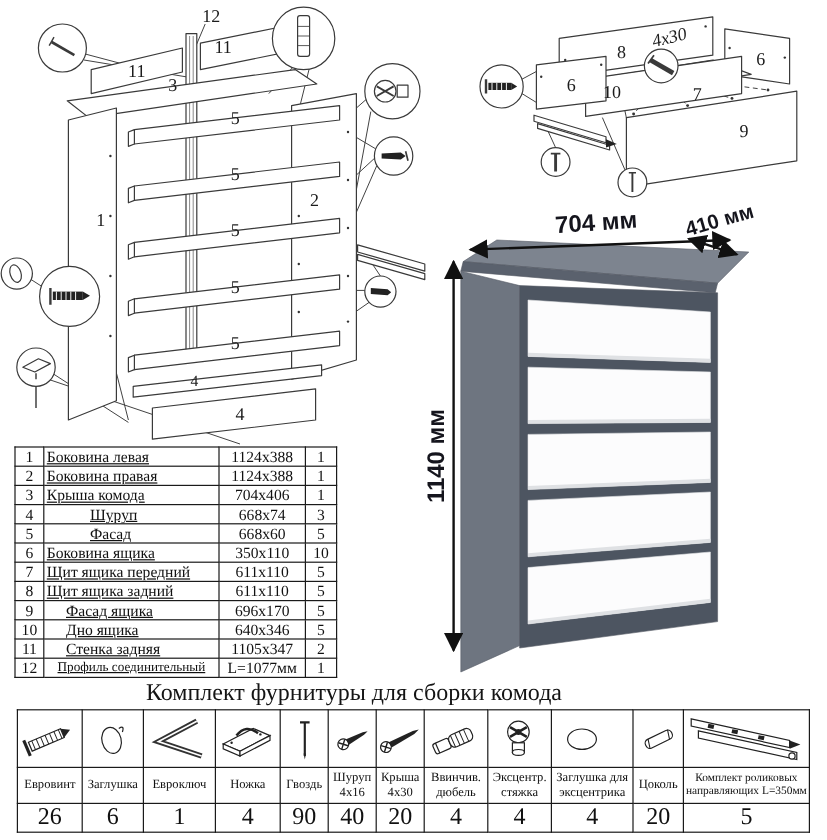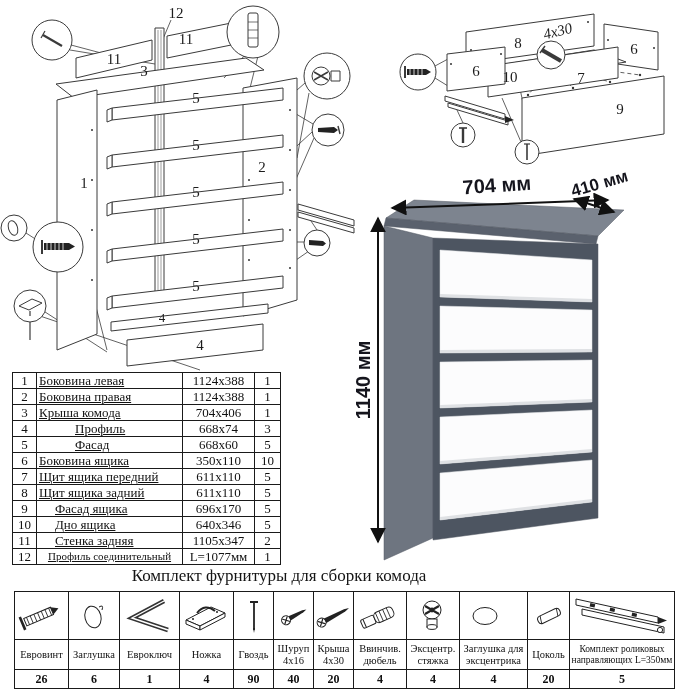--- a/index.html
+++ b/index.html
@@ -16,27 +16,27 @@
   .parts{border-collapse:collapse;table-layout:fixed;background:#fff;}
   .parts td{border:1px solid #1a1a1a;font-size:13px;height:15px;padding:0 2px;
             overflow:hidden;white-space:nowrap;line-height:1.05;}
   .parts{border:1.5px solid #1a1a1a;}
   .pt-c{text-align:center;}
   .pt-name{padding-left:4px;text-decoration:underline;}
   .ind1{padding-left:38px !important;}
   .ind2{padding-left:18px !important;}
   .cond{font-size:11px !important;text-align:center;}
   
-  .hwtitle{left:0;top:566px;width:558px;text-align:center;font-size:17px;color:#141414;}
+  .hwtitle{left:16px;top:566px;width:558px;text-align:center;font-size:20px;color:#141414;}
   .hw{border-collapse:collapse;table-layout:fixed;background:#fff;border:1.5px solid #1a1a1a;}
   .hw td{border:1px solid #1a1a1a;text-align:center;vertical-align:middle;padding:0;}
   .hw-ic{height:47px;}
   .hw-lb{height:29px;font-size:10.5px;line-height:1.08;padding:0 1px !important;}
   .hw-lb-sm{font-size:9.5px !important;}
-  .hw-q{height:18px;font-size:12px;font-weight:bold;}
+  .hw-q{height:18px;font-size:20px;}
 </style>
 </head>
 <body>
 
 <div class="canvas">
 
   <svg class="abs" style="left:0;top:0" width="362" height="378" viewBox="0 0 362 378" fill="#ffffff" stroke="#3a3a3a" stroke-width="1" stroke-linejoin="round">
 
     <g stroke-width="0.8" fill="none">
       <line x1="171" y1="20" x2="160" y2="46"></line>
@@ -329,21 +329,21 @@
           <td class="pt-c">1</td>
         </tr>
       <tr>
           <td class="pt-c">3</td>
           <td class="pt-name">Крыша комода</td>
           <td class="pt-c">704x406</td>
           <td class="pt-c">1</td>
         </tr>
       <tr>
           <td class="pt-c">4</td>
-          <td class="pt-name ind1">Профиль</td>
+          <td class="pt-name ind1">Шуруп</td>
           <td class="pt-c">668x74</td>
           <td class="pt-c">3</td>
         </tr>
       <tr>
           <td class="pt-c">5</td>
           <td class="pt-name ind1">Фасад</td>
           <td class="pt-c">668x60</td>
           <td class="pt-c">5</td>
         </tr>
       <tr>

